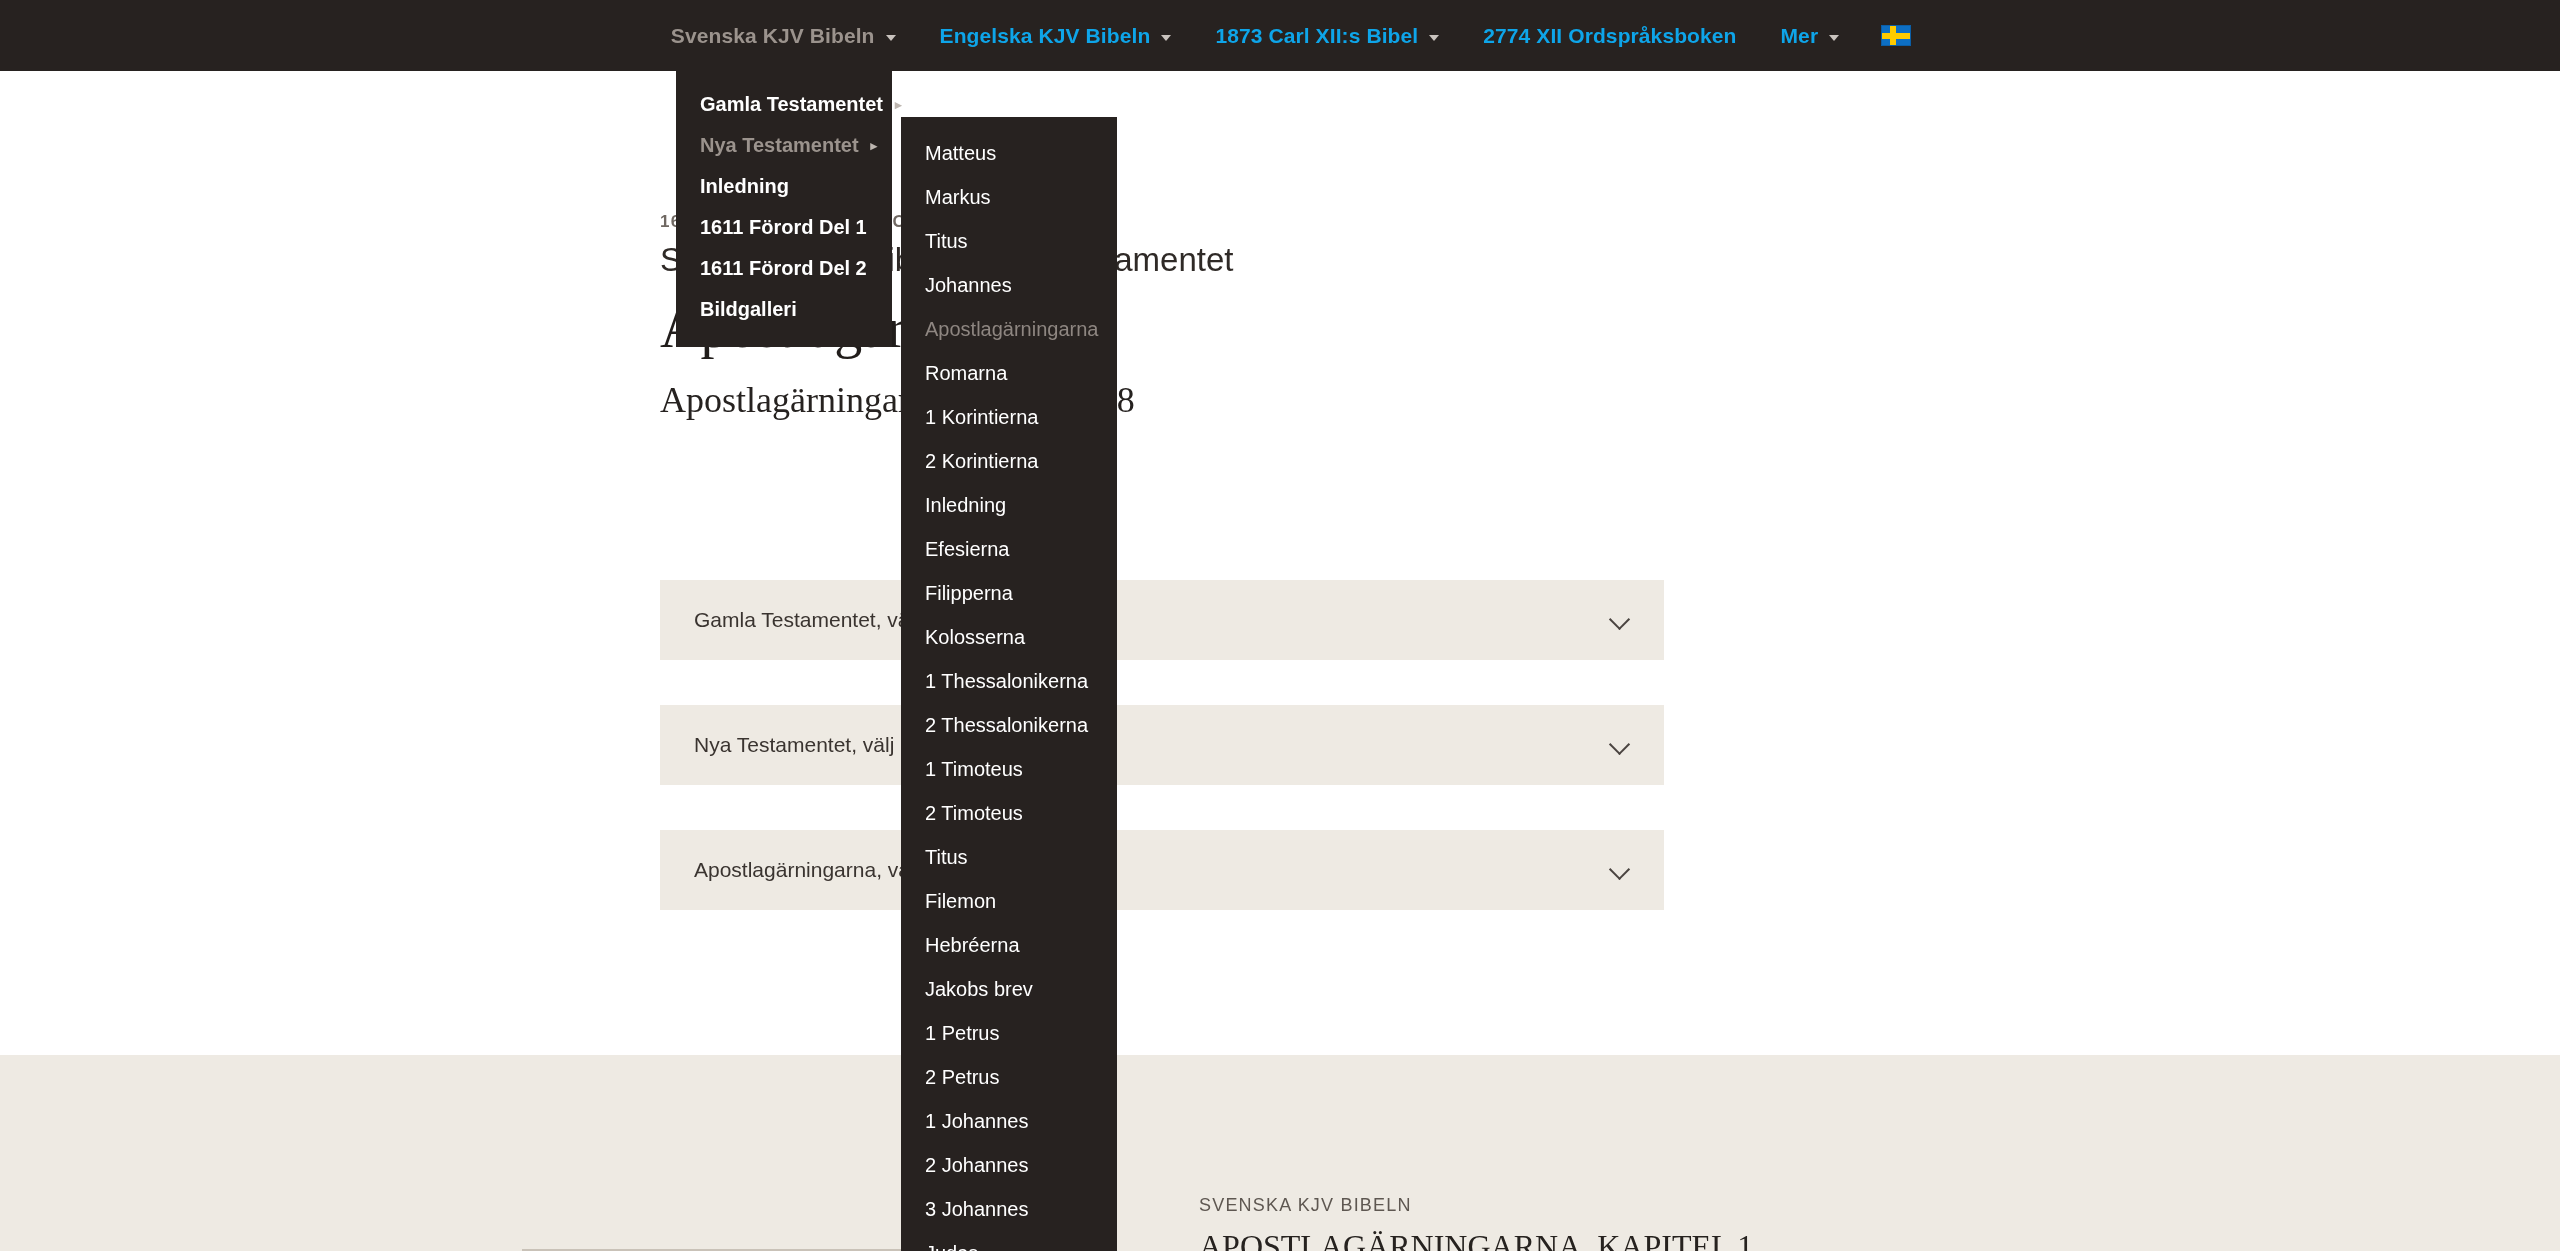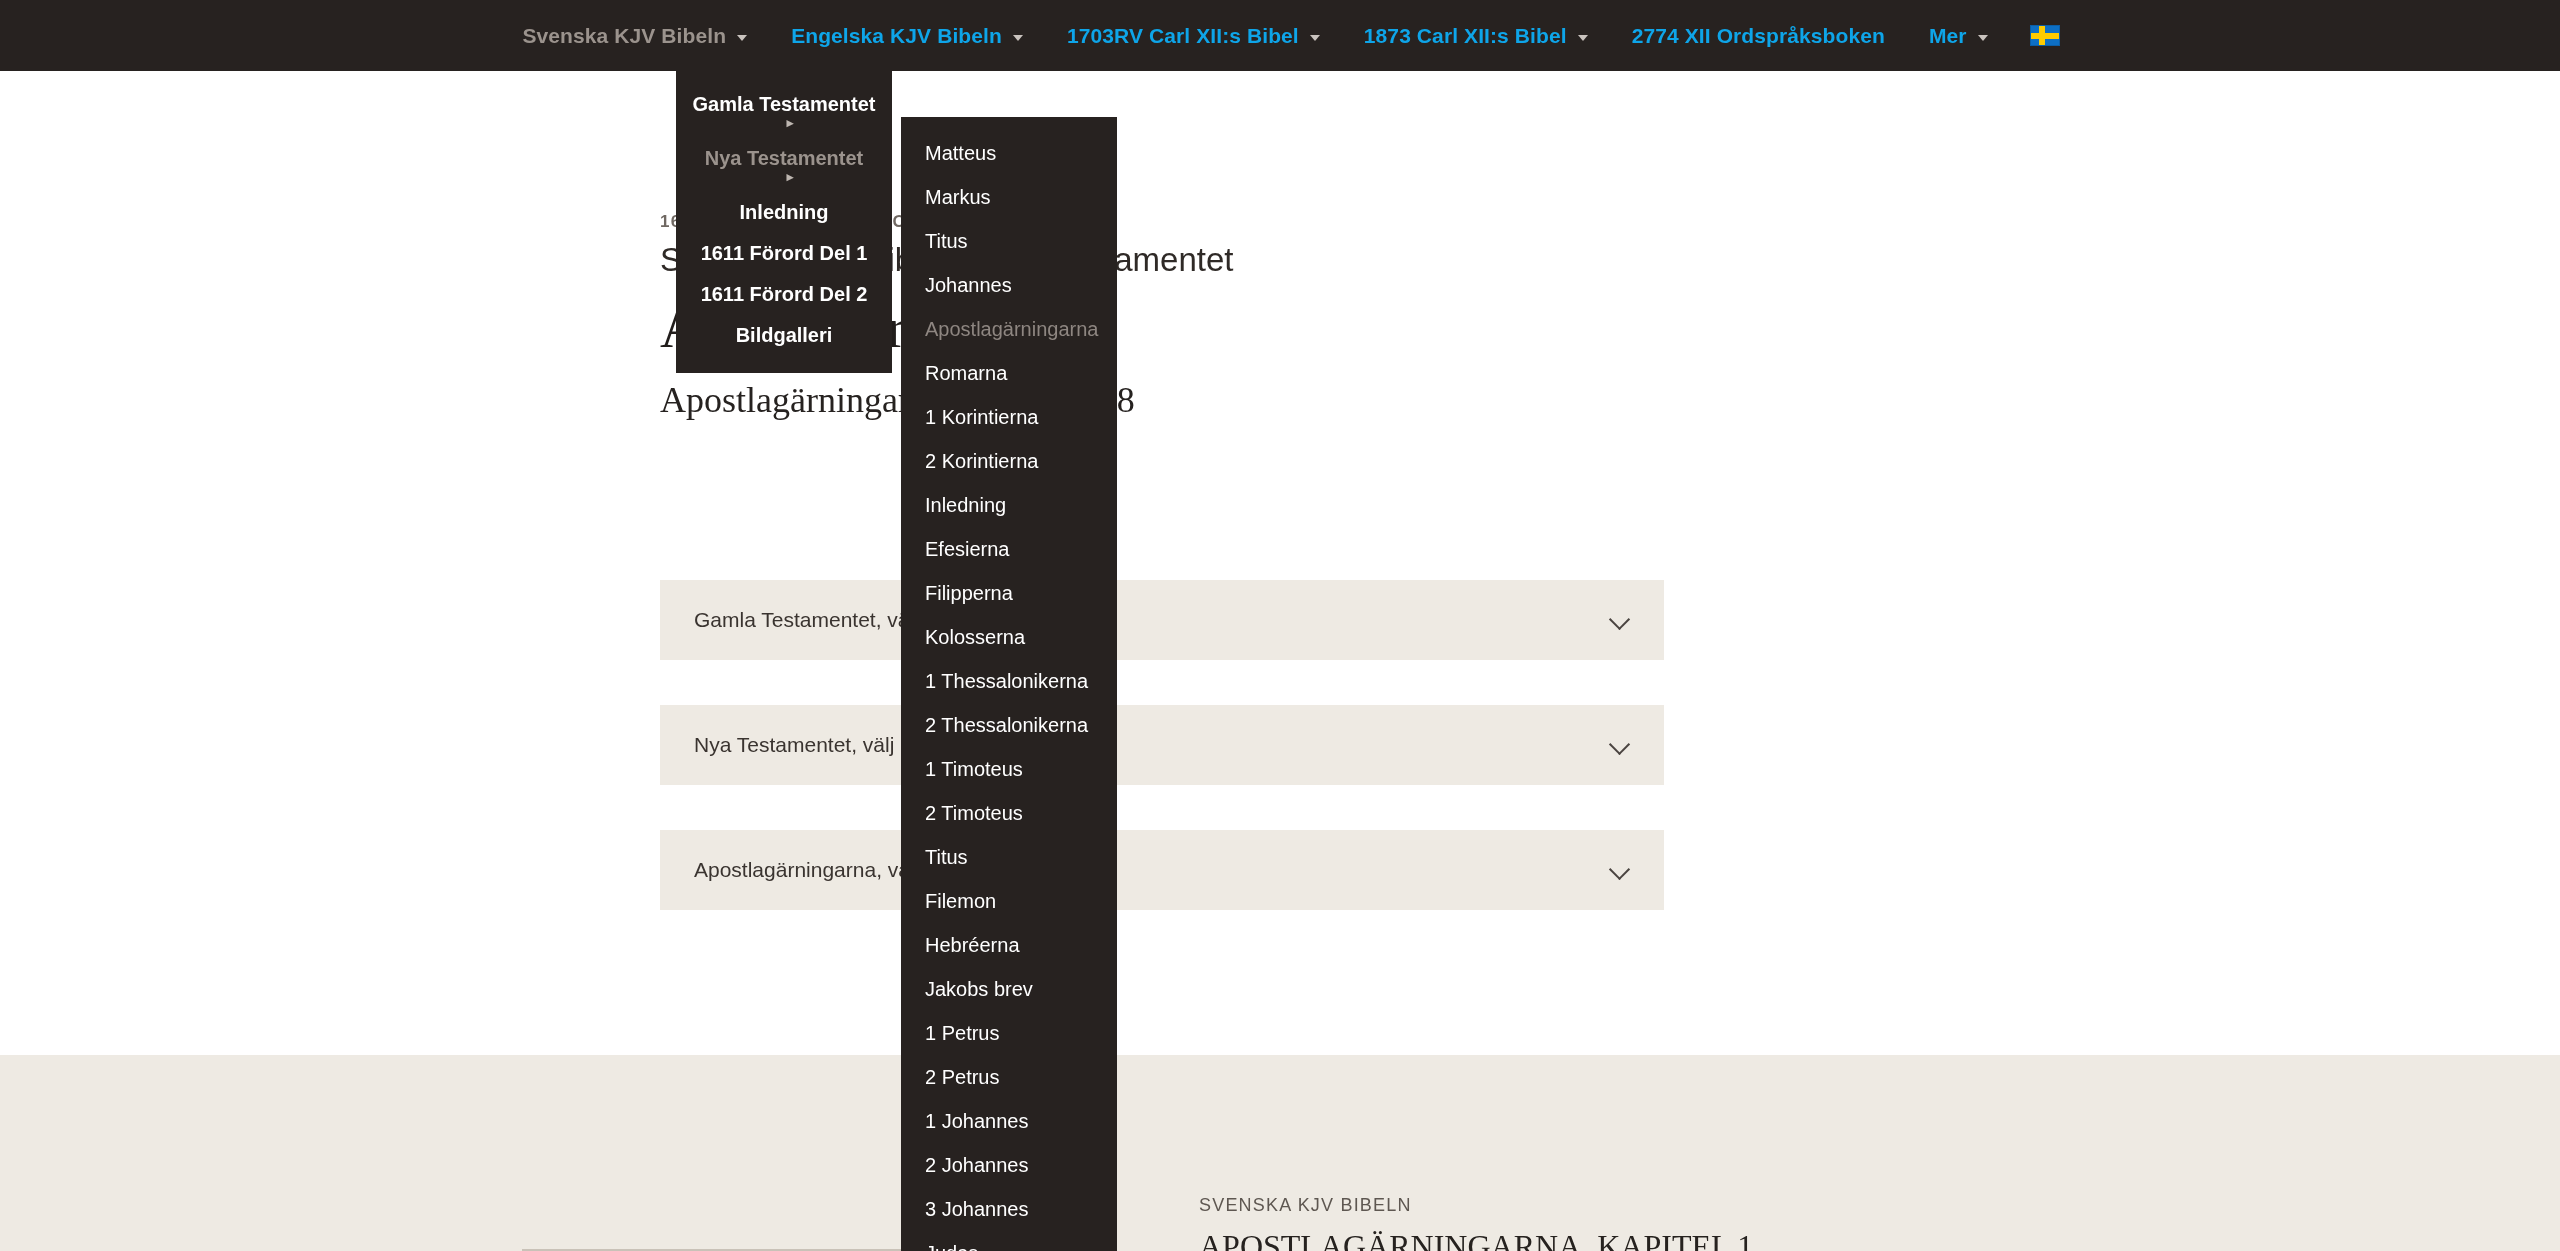--- a/index.html
+++ b/index.html
@@ -93,21 +93,20 @@
   .dd-item {
     display: flex;
     align-items: center;
     justify-content: space-between;
     padding: 9px 24px 9px 24px;
     color: #ffffff;
     font-size: 20px;
     font-weight: 700;
     white-space: nowrap;
     cursor: pointer;
-    flex-direction: column;
   }
   .dd-item.dim { color: #9b938d; }
   .dd-arrow {
     color: #bdb6b0;
     font-size: 13px;
     margin-left: 12px;
     line-height: 1;
   }
 
   
@@ -250,24 +249,20 @@
 <div id="page">
 
   <div class="topnav">
     <div class="topnav-inner">
       <div class="nav-item dim">
         <span>Svenska KJV Bibeln</span>
         <span class="caret"></span>
       </div>
       <div class="nav-item">
         <span>Engelska KJV Bibeln</span>
-        <span class="caret"></span>
-      </div>
-      <div class="nav-item">
-        <span>1703RV Carl XII:s Bibel</span>
         <span class="caret"></span>
       </div>
       <div class="nav-item">
         <span>1873 Carl XII:s Bibel</span>
         <span class="caret"></span>
       </div>
       <div class="nav-item">
         <span>2774 XII Ordspråksboken</span>
       </div>
       <div class="nav-item">

